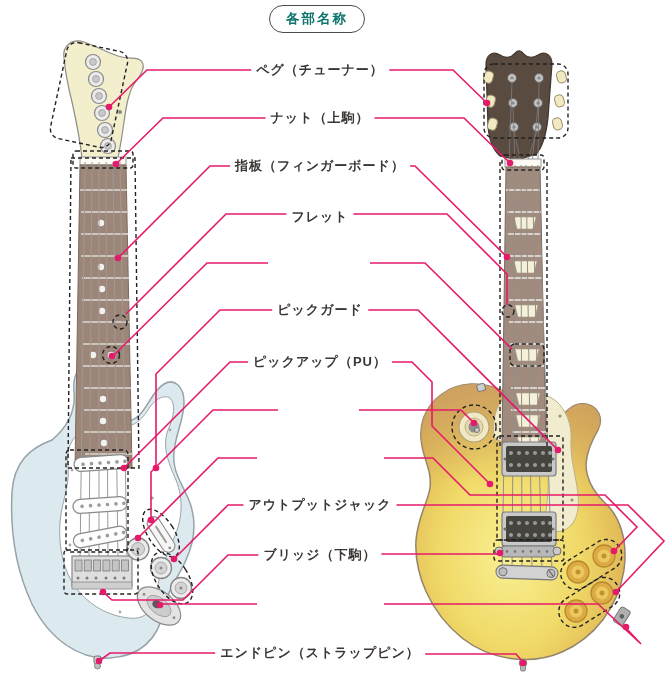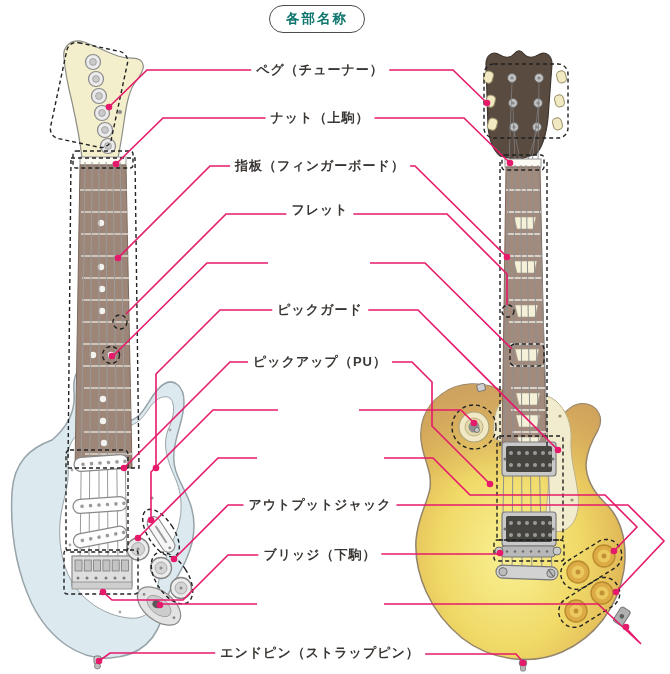--- a/index.html
+++ b/index.html
@@ -480,19 +480,19 @@
     <circle cx="99" cy="661" r="3.3"></circle>
         <circle cx="523" cy="663" r="3.3"></circle>
   </g>
 </svg>
 
   <div class="title-badge">各部名称</div>
 
   <div class="lbl" style="top:61px">ペグ（チューナー）</div>
   <div class="lbl" style="top:109px">ナット（上駒）</div>
   <div class="lbl" style="top:157px">指板（フィンガーボード）</div>
-  <div class="lbl" style="top:201px">フレット</div>
+  <div class="lbl" style="top:208px">フレット</div>
   <div class="lbl" style="top:301px">ピックガード</div>
   <div class="lbl" style="top:353px">ピックアップ（PU）</div>
   <div class="lbl" style="top:496px">アウトプットジャック</div>
   <div class="lbl" style="top:546px">ブリッジ（下駒）</div>
   <div class="lbl" style="top:644px">エンドピン（ストラップピン）</div>
 </div>
 
 </body></html>

